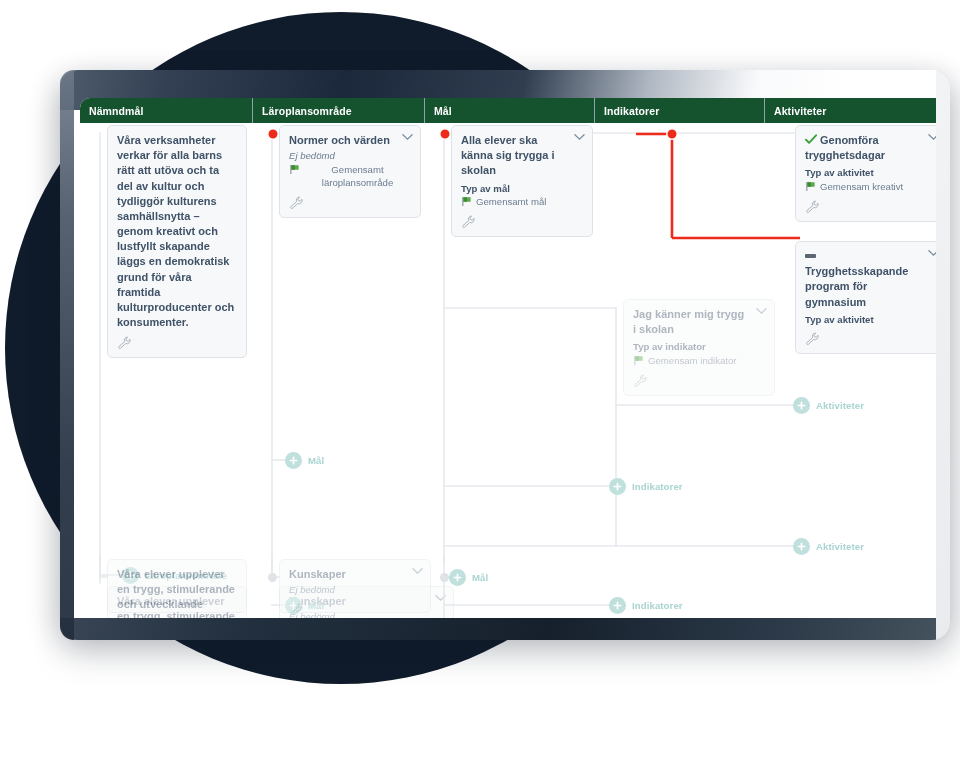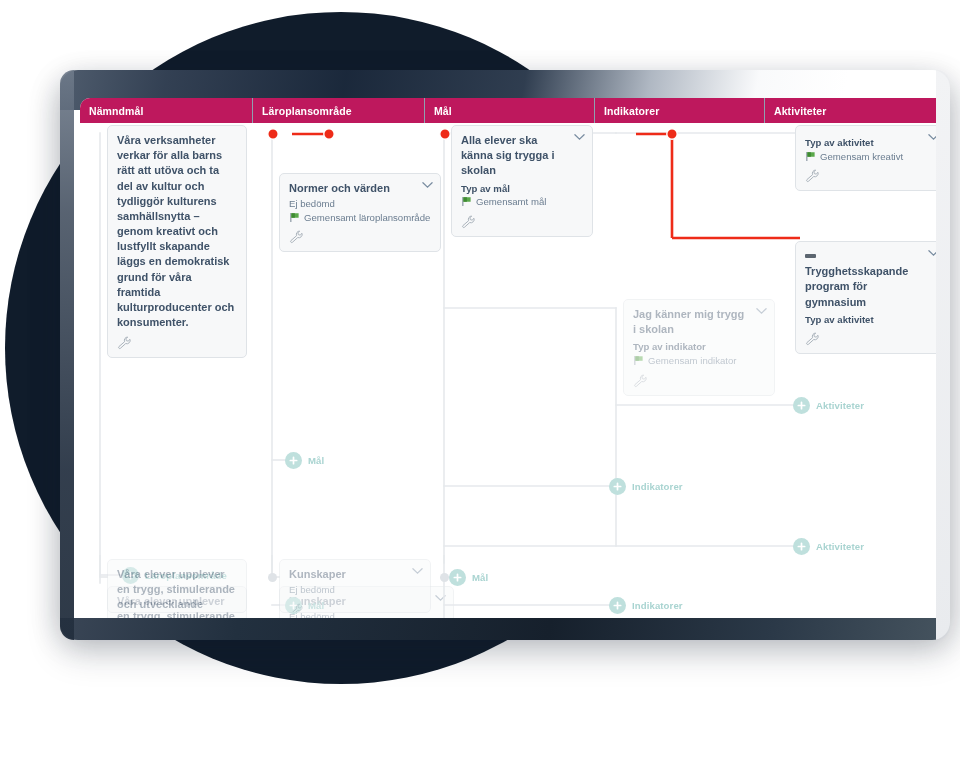--- a/index.html
+++ b/index.html
@@ -60,21 +60,21 @@
     background: #ffffff;
     border-top-left-radius: 10px;
     overflow: hidden;
   }
 
   
   #header-bar {
     position: absolute;
     left: 0; top: 0;
     width: 870px; height: 25px;
-    background: #be185d;
+    background: #14532d;
     border-top-left-radius: 7px;
     border-top-right-radius: 7px;
     display: flex;
     justify-content: space-between;
   }
   .col-head {
     color: #ffffff;
     font-size: 10.5px;
     font-weight: bold;
     letter-spacing: 0.1px;
@@ -117,20 +117,21 @@
     color: #3f5268;
     font-size: 11px;
     line-height: 1.38;
     padding-right: 16px;
     display: block;
   }
   .card .sub {
     color: #6b7d90;
     display: block;
     margin-top: 1px;
+    font-style: italic;
   }
   .card .lbl {
     font-weight: bold;
     color: #3f5268;
     display: block;
     margin-top: 3px;
   }
   .card .typerow {
     display: flex;
     align-items: flex-start;
@@ -267,21 +268,21 @@
           <span class="ttl" style="padding-right:2px">Våra verksamheter verkar för alla barns rätt att utöva och ta del av kultur och tydliggör kulturens samhällsnytta – genom kreativt och lustfyllt skapande läggs en demokratisk grund för våra framtida kulturproducenter och konsumenter.</span>
           <svg class="wrench" viewBox="0 0 16 15">
             <path d="M11.4 1.1a3.6 3.6 0 0 0-3.3 5 l-6 5.2 a1.2 1.2 0 0 0 1.6 1.8 l5.6-5 a3.6 3.6 0 0 0 4.6-4.6 l-2 2 -1.9-.5 -.5-1.9 z" fill="none" stroke="#8b97a3" stroke-width="1"></path>
           </svg>
         </div>
 
         <div class="card faded" style="left:27px; top:463px; width:140px; height:60px; overflow:hidden;">
           <span class="ttl" style="padding-right:2px">Våra elever upplever en trygg, stimulerande och utvecklande studiemiljö där de får den ledning och stimulans de behöver i sitt lärande och i sin</span>
         </div>
 
-        <div class="card" style="left:199px; top:2px; width:162px;margin-top:48px;">
+        <div class="card" style="left:199px; top:2px; width:142px;">
           <span class="ttl">Normer och värden</span>
           <svg class="chev" viewBox="0 0 12 8">
             <path d="M1 1.6 L6 6.3 L11 1.6" fill="none" stroke="#7b8ea2" stroke-width="1.4" stroke-linecap="round"></path>
           </svg>
           <span class="sub">Ej bedömd</span>
           <div class="typerow">
             <svg class="flagicon" viewBox="0 0 12 12">
               <path d="M2 1 L2 11" stroke="#8b97a3" stroke-width="1.3"></path>
               <path d="M2.6 1.4 L10.5 1.4 L10.5 6.3 L2.6 6.3 Z" fill="#5aa94a"></path>
               <path d="M2.6 1.4 L6.4 1.4 L6.4 6.3 L2.6 6.3 Z" fill="#3f8a33"></path>
@@ -334,20 +335,25 @@
               <path d="M2.6 1.4 L6.4 1.4 L6.4 6.3 L2.6 6.3 Z" fill="#3f8a33"></path>
             </svg>
             <span class="txt">Gemensamt mål</span>
           </div>
           <svg class="wrench" viewBox="0 0 16 15">
             <path d="M11.4 1.1a3.6 3.6 0 0 0-3.3 5 l-6 5.2 a1.2 1.2 0 0 0 1.6 1.8 l5.6-5 a3.6 3.6 0 0 0 4.6-4.6 l-2 2 -1.9-.5 -.5-1.9 z" fill="none" stroke="#8b97a3" stroke-width="1"></path>
           </svg>
         </div>
 
         <div class="card" style="left:715px; top:2px; width:152px;">
+          <span class="ttl">
+            <svg class="checkicon" viewBox="0 0 13 12">
+              <path d="M1 6.2 L4.4 9.6 L12 1.4" fill="none" stroke="#3aa23a" stroke-width="2.1" stroke-linecap="round" stroke-linejoin="round"></path>
+            </svg><span>Genomföra trygghetsdagar</span>
+          </span>
           <svg class="chev" viewBox="0 0 12 8">
             <path d="M1 1.6 L6 6.3 L11 1.6" fill="none" stroke="#7b8ea2" stroke-width="1.4" stroke-linecap="round"></path>
           </svg>
           <span class="lbl">Typ av aktivitet</span>
           <div class="typerow">
             <svg class="flagicon" viewBox="0 0 12 12">
               <path d="M2 1 L2 11" stroke="#8b97a3" stroke-width="1.3"></path>
               <path d="M2.6 1.4 L10.5 1.4 L10.5 6.3 L2.6 6.3 Z" fill="#5aa94a"></path>
               <path d="M2.6 1.4 L6.4 1.4 L6.4 6.3 L2.6 6.3 Z" fill="#3f8a33"></path>
             </svg>

